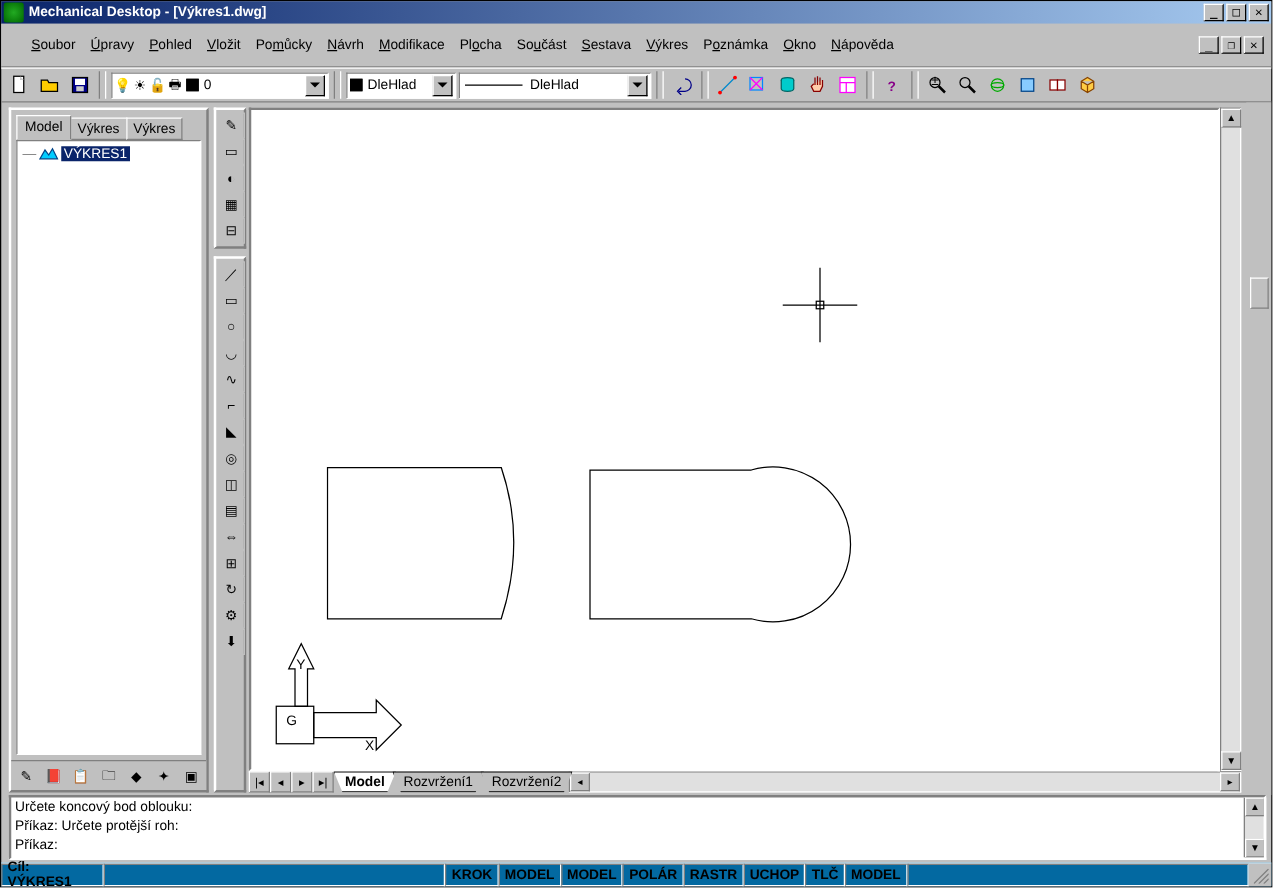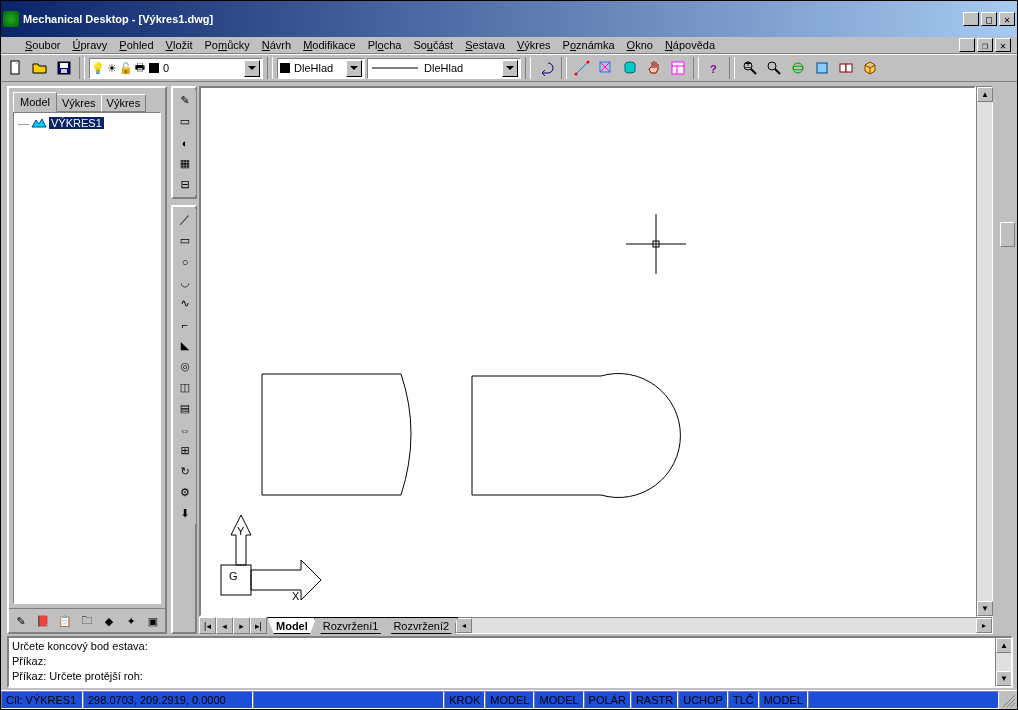--- a/index.html
+++ b/index.html
@@ -1,25 +1,25 @@
 <!DOCTYPE html>
 <html><head>
 <meta charset="utf-8">
 <style>
 * { box-sizing: border-box; margin: 0; padding: 0; font-family: "Tahoma", "MS Sans Serif", sans-serif; font-size: 11px; }
 body { background: #c0c0c0; width: 1018px; height: 710px; overflow: hidden; }
 
 .window { width: 1018px; height: 710px; border: 1px solid #000; background: #c0c0c0; display: flex; flex-direction: column; }
-.titlebar { height: 36px; background: linear-gradient(to right, #0a246a, #a6caf0); display: flex; align-items: center; color: #fff; font-weight: bold; padding: 0 2px; }
+.titlebar { height: 18px; background: linear-gradient(to right, #0a246a, #a6caf0); display: flex; align-items: center; color: #fff; font-weight: bold; padding: 0 2px; }
 .titlebar .app-icon { width: 16px; height: 16px; margin-right: 4px; background: radial-gradient(circle,#2a2,#060); border-radius: 2px; }
 .titlebar .title-text { flex: 1; }
 .winbtns { display: flex; gap: 2px; }
 .winbtn { width: 16px; height: 14px; background: #c0c0c0; border: 1px solid; border-color: #fff #000 #000 #fff; display: flex; align-items: center; justify-content: center; font-family: "Marlett", monospace; font-size: 10px; color:#000; }
 
-.menubar { height: 17px; background: #c0c0c0; display: flex; align-items: center; padding: 0 6px 0 18px; border-bottom: 1px solid #808080; }
+.menubar { height: 35px; background: #c0c0c0; display: flex; align-items: center; padding: 0 6px 0 18px; border-bottom: 1px solid #808080; }
 .menubar .menuitem { padding: 2px 6px; cursor: default; }
 .menubar .menuitem u { text-decoration: underline; }
 .menubar .mdi-btns { margin-left: auto; display:flex; gap:2px;}
 .mdi-btns .winbtn { width:16px; height:14px;}
 
 .toolbar-row { height: 28px; display: flex; align-items: center; padding: 1px 4px; gap: 2px; border-top:1px solid #fff; border-bottom:1px solid #808080;}
 .tbtn { width: 22px; height: 22px; border: 1px solid #c0c0c0; display:flex; align-items:center; justify-content:center; }
 .tbtn svg { width: 16px; height:16px; }
 .sep { width: 6px; height: 22px; border-left:1px solid #808080; border-right:1px solid #fff; margin: 0 2px; }
 .combo { height: 21px; background: #fff; border: 1px solid; border-color: #808080 #fff #fff #808080; display:flex; align-items:center; padding: 0 2px; }
@@ -55,21 +55,21 @@
 .vscrollbar { width:17px; background:#e0e0e0; border:1px solid;border-color:#808080 #fff #fff #808080; display:flex;flex-direction:column;}
 .canvas-row{flex:1;display:flex;min-height:0;}
 
 .right-toolbar { width:20px; background:#c0c0c0; display:flex; flex-direction:column; align-items:center; padding-top:140px;}
 .rgrip { width:15px;height:25px;background:#c0c0c0;border:1px solid;border-color:#fff #808080 #808080 #fff;}
 
 .cmdwin { height:52px; margin:0 4px 2px 6px; border:2px solid;border-color:#808080 #fff #fff #808080; background:#fff; font-family:"Courier New",monospace; font-size:12px; padding:1px 3px; position:relative; line-height:15px; overflow:hidden;}
 .cmdwin .vscr{position:absolute;right:0;top:0;bottom:0;width:16px;background:#e0e0e0;border-left:1px solid #808080;}
 .cmdwin .vscr .scroll-arrow{height:15px;}
 
-.statusbar { height:19px; background:#1d4ed8; border-top:1px solid #fff; display:flex; align-items:stretch;}
+.statusbar { height:19px; background:#0369a1; border-top:1px solid #fff; display:flex; align-items:stretch;font-weight:bold;}
 .statusbar .cell { border:1px solid;border-color:#808080 #fff #fff #808080; padding:1px 4px; display:flex;align-items:center;}
 .statusbar .spacer{flex:1;border:1px solid;border-color:#808080 #fff #fff #808080;}
 .grip { width:18px; background:#c0c0c0; display:flex;align-items:flex-end;justify-content:flex-end; padding:2px;}
 
 .ucs-icon{position:absolute;left:5px;bottom:5px;}
 .crosshair{position:absolute; pointer-events:none;}
 .crosshair line{stroke:#000;stroke-width:1;}
 .triangle-down{width:0;height:0;border-left:4px solid transparent;border-right:4px solid transparent;border-top:4px solid #000;}
 </style>
 </head>
@@ -348,32 +348,31 @@
           <div class="scroll-arrow">▸</div>
         </div>
       </div>
     </div>
     <div class="right-toolbar">
       <div class="rgrip"></div>
     </div>
   </div>
 
   <div class="cmdwin">
-    <div>Určete koncový bod estava:</div>
+    <div>Určete koncový bod oblouku:</div>
+    <div>Příkaz: Určete protější roh:</div>
     <div>Příkaz:</div>
-    <div>Příkaz: Určete protější roh:</div>
     <div class="vscr">
       <div class="scroll-arrow">▲</div>
       <div class="scroll-arrow" style="position:absolute;bottom:0;">▼</div>
     </div>
   </div>
 
   <div class="statusbar">
     <div class="cell" style="width:82px;">Cíl: VÝKRES1</div>
-    <div class="cell" style="width:170px;">298.0703, 209.2919, 0.0000</div>
     <div class="spacer"></div>
     <div class="cell">KROK</div>
     <div class="cell">MODEL</div>
     <div class="cell">MODEL</div>
     <div class="cell">POLÁR</div>
     <div class="cell">RASTR</div>
     <div class="cell">UCHOP</div>
     <div class="cell">TLČ</div>
     <div class="cell">MODEL</div>
     <div class="spacer"></div>

